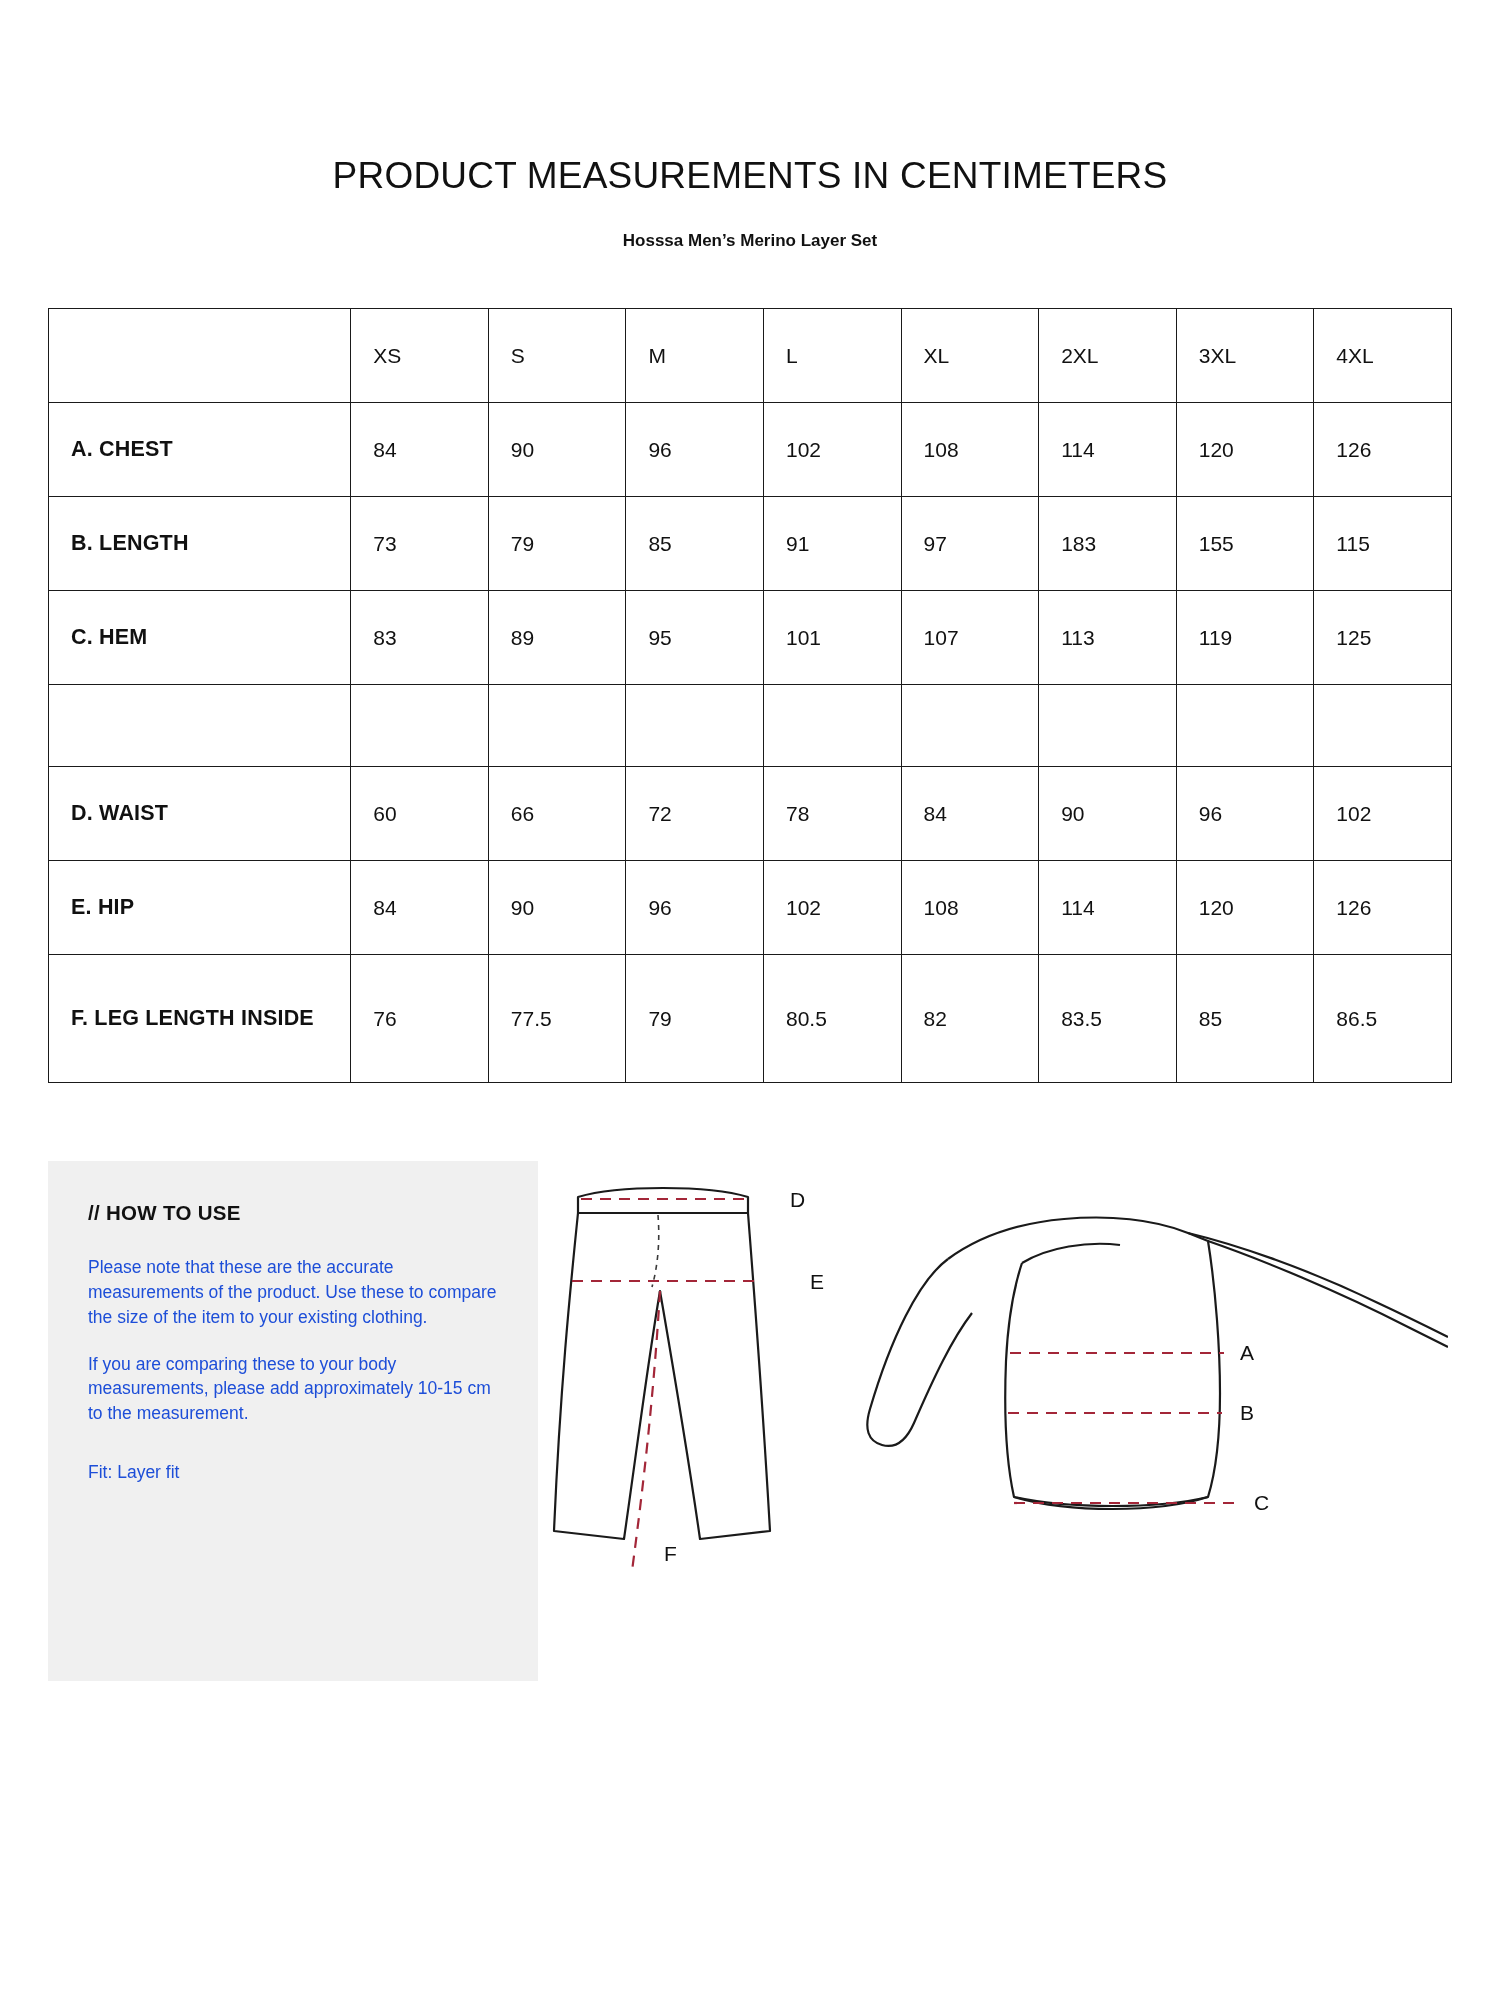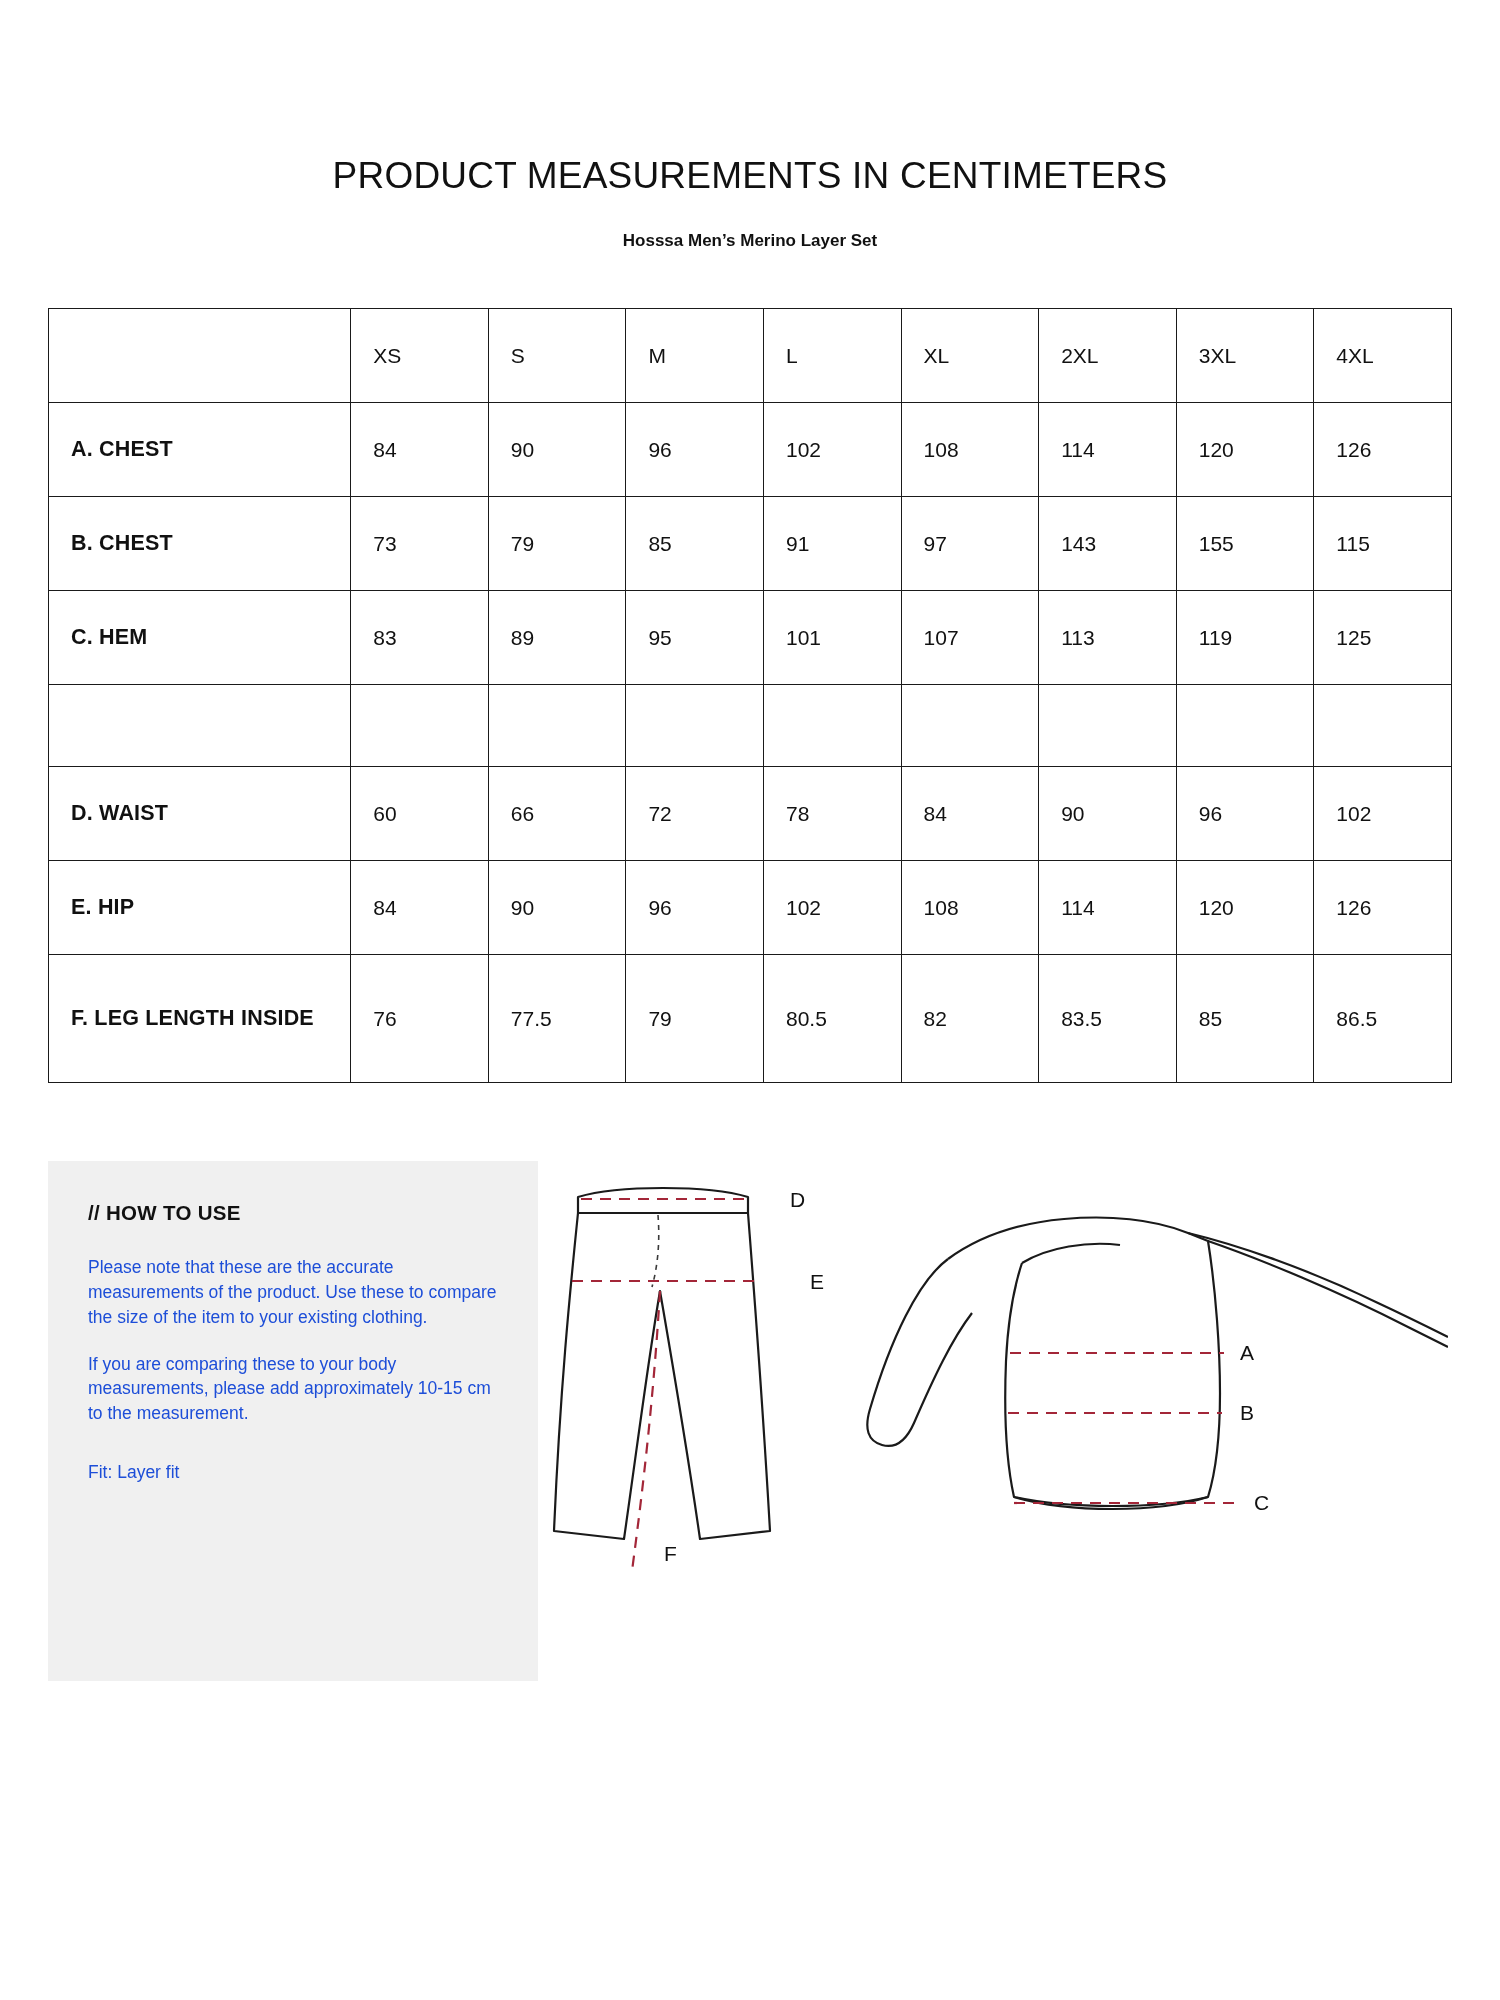--- a/index.html
+++ b/index.html
@@ -159,27 +159,27 @@
         <td>84</td>
         <td>90</td>
         <td>96</td>
         <td>102</td>
         <td>108</td>
         <td>114</td>
         <td>120</td>
         <td>126</td>
       </tr>
       <tr>
-        <td class="rowhead">B. CHEST</td>
+        <td class="rowhead">B. LENGTH</td>
         <td>73</td>
         <td>79</td>
         <td>85</td>
         <td>91</td>
         <td>97</td>
-        <td>143</td>
+        <td>183</td>
         <td>155</td>
         <td>115</td>
       </tr>
       <tr>
         <td class="rowhead">C. HEM</td>
         <td>83</td>
         <td>89</td>
         <td>95</td>
         <td>101</td>
         <td>107</td>

